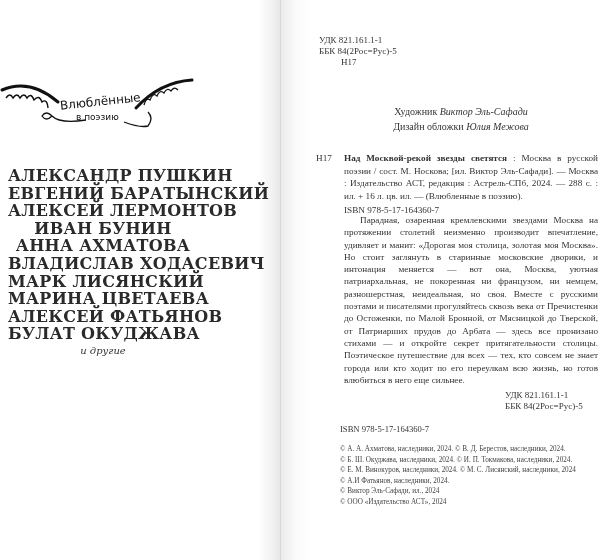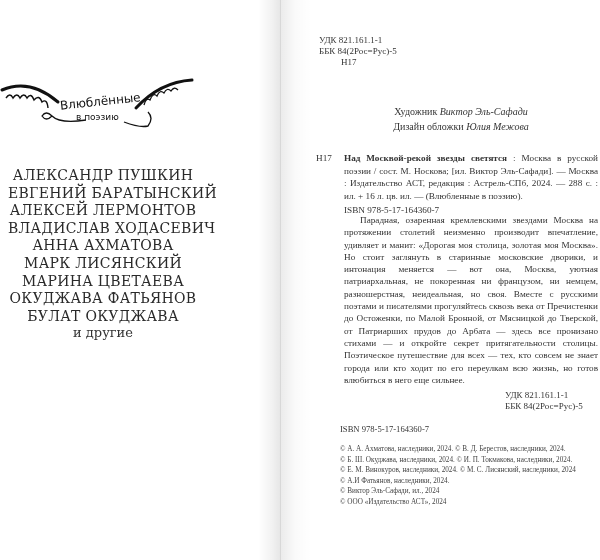--- a/index.html
+++ b/index.html
@@ -13,23 +13,23 @@
   .gutter-line { position:absolute; top:0; left:280px; width:1px; height:560px; background:#d8d8d8; }
   .gutter-shadow-right { position:absolute; top:0; left:281px; width:30px; height:560px;
      background:linear-gradient(to right, rgba(0,0,0,0.08) 0%, rgba(0,0,0,0.02) 50%, rgba(0,0,0,0) 100%); }
 
   
   .logo { position:absolute; left:0; top:68px; width:200px; height:60px; }
   .logo svg { width:200px; height:60px; }
 
   
   .authors { position:absolute; left:8px; top:167px; width:190px; text-align:center; }
-  .author { font-family:"DejaVu Serif", serif; font-size:14px; font-weight:normal; letter-spacing:0.3px;
+  .author { font-family:"DejaVu Serif", serif; font-size:16px; font-weight:bold; letter-spacing:0.3px;
             color:#2a2a2a; line-height:17.6px; height:17.6px; white-space:nowrap; }
-  .others { font-family:"DejaVu Serif", serif; font-size:13px; color:#333; line-height:16px; }
+  .others { font-family:"DejaVu Serif", serif; font-style:italic; font-size:10px; color:#333; line-height:16px; }
 
   
   .rp { position:absolute; font-family:Liberation Serif, serif; color:#333; }
   .udk-top { left:319px; top:35px; font-size:9px; line-height:11px; }
   .udk-top .indent { padding-left:22px; }
   .credits { left:340px; top:104px; width:242px; text-align:center; font-size:10px; line-height:15px; }
   .credits i { font-style:italic; }
   .biblio { left:316px; top:152px; width:282px; font-size:9.2px; line-height:12.6px; }
   .biblio .code { position:absolute; left:0; top:0; }
   .biblio .body { padding-left:28px; text-align:justify; }
@@ -62,25 +62,26 @@
     <path d="M148 44 q6 6 0 14 Q140 60 124 54" stroke="#111" stroke-width="1.3" fill="none"></path>
     <text x="60" y="38" font-family="DejaVu Sans, sans-serif" font-size="12" fill="#111" transform="rotate(-6 95 36)">Влюблённые</text>
     <text x="76" y="52" font-family="DejaVu Sans, sans-serif" font-size="9" fill="#111">в поэзию</text>
   </svg>
 </div>
 
 <div class="authors">
   <div class="author">АЛЕКСАНДР ПУШКИН</div>
   <div class="author">ЕВГЕНИЙ БАРАТЫНСКИЙ</div>
   <div class="author">АЛЕКСЕЙ ЛЕРМОНТОВ</div>
+  <div class="author">ИВАН БУНИН</div>
+  <div class="author">АННА АХМАТОВА</div>
   <div class="author">ВЛАДИСЛАВ ХОДАСЕВИЧ</div>
-  <div class="author">АННА АХМАТОВА</div>
   <div class="author">МАРК ЛИСЯНСКИЙ</div>
   <div class="author">МАРИНА ЦВЕТАЕВА</div>
-  <div class="author">ОКУДЖАВА ФАТЬЯНОВ</div>
+  <div class="author">АЛЕКСЕЙ ФАТЬЯНОВ</div>
   <div class="author">БУЛАТ ОКУДЖАВА</div>
   <div class="others">и другие</div>
 </div>
 
 <div class="rp udk-top">
   <div>УДК  821.161.1-1</div>
   <div>ББК  84(2Рос=Рус)-5</div>
   <div class="indent">Н17</div>
 </div>
 

